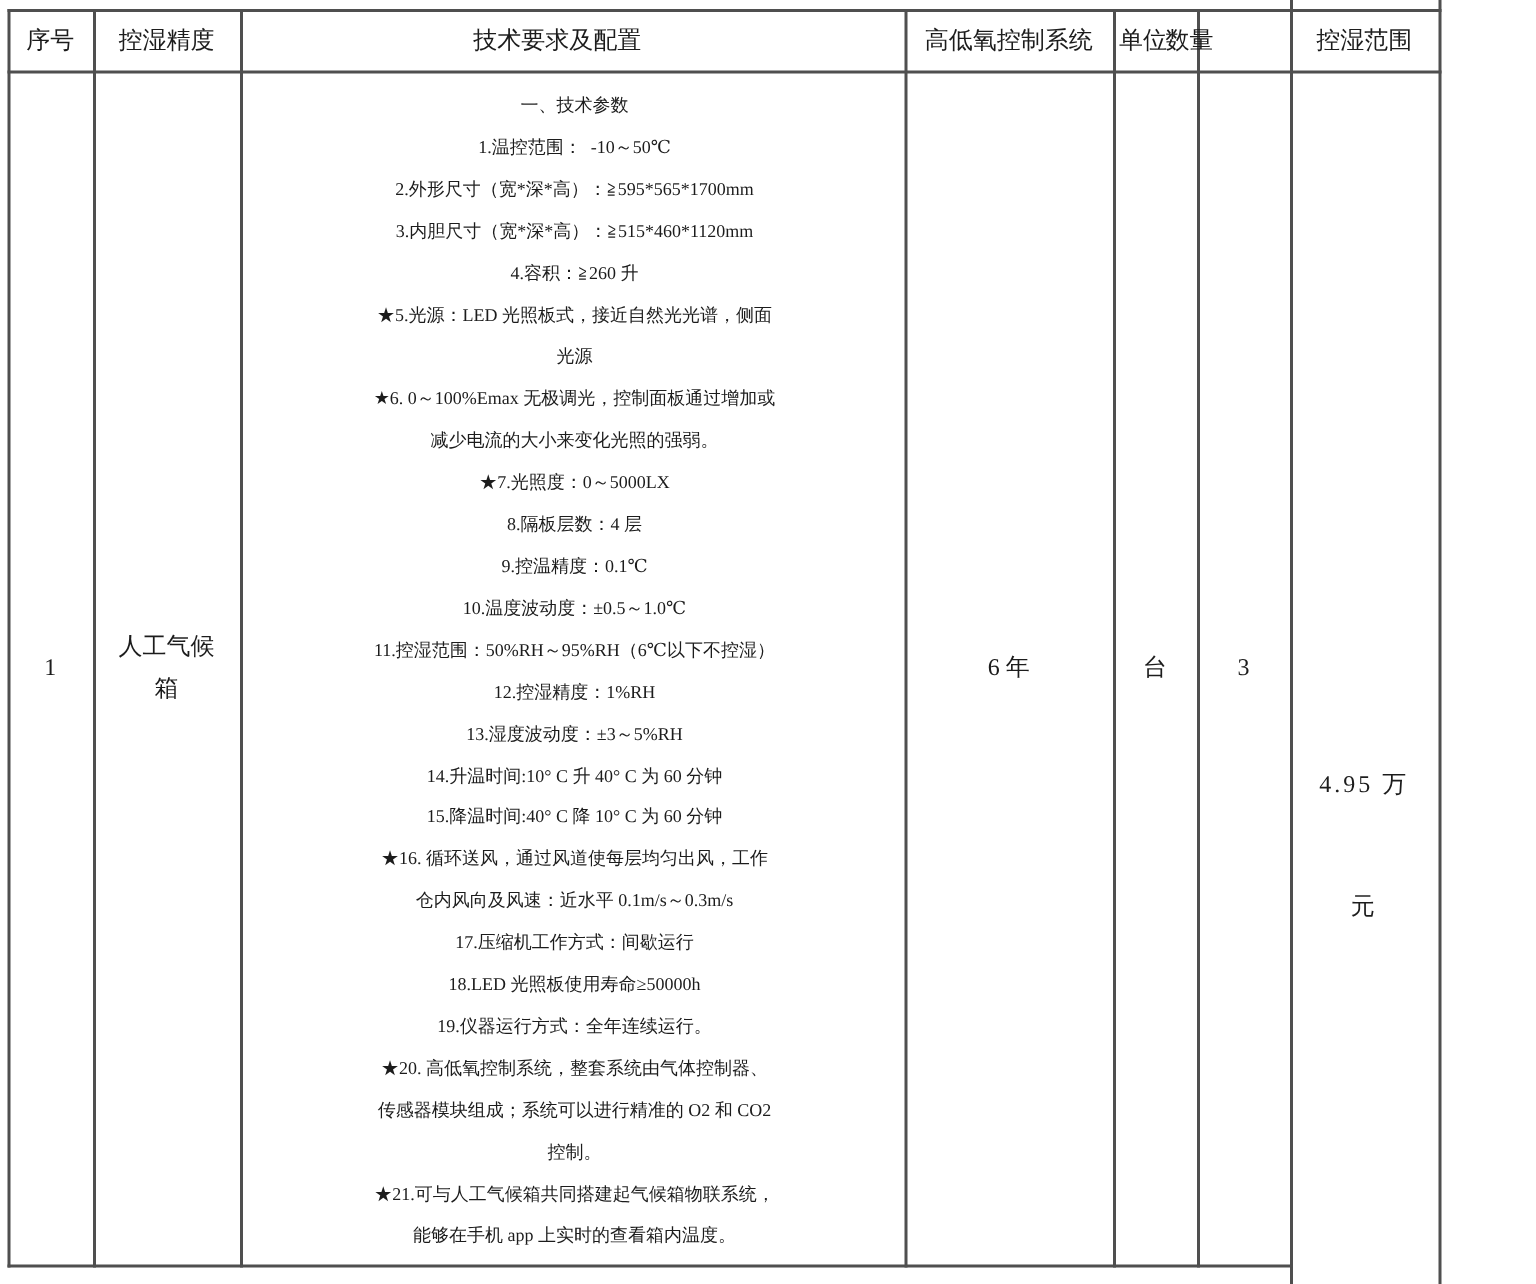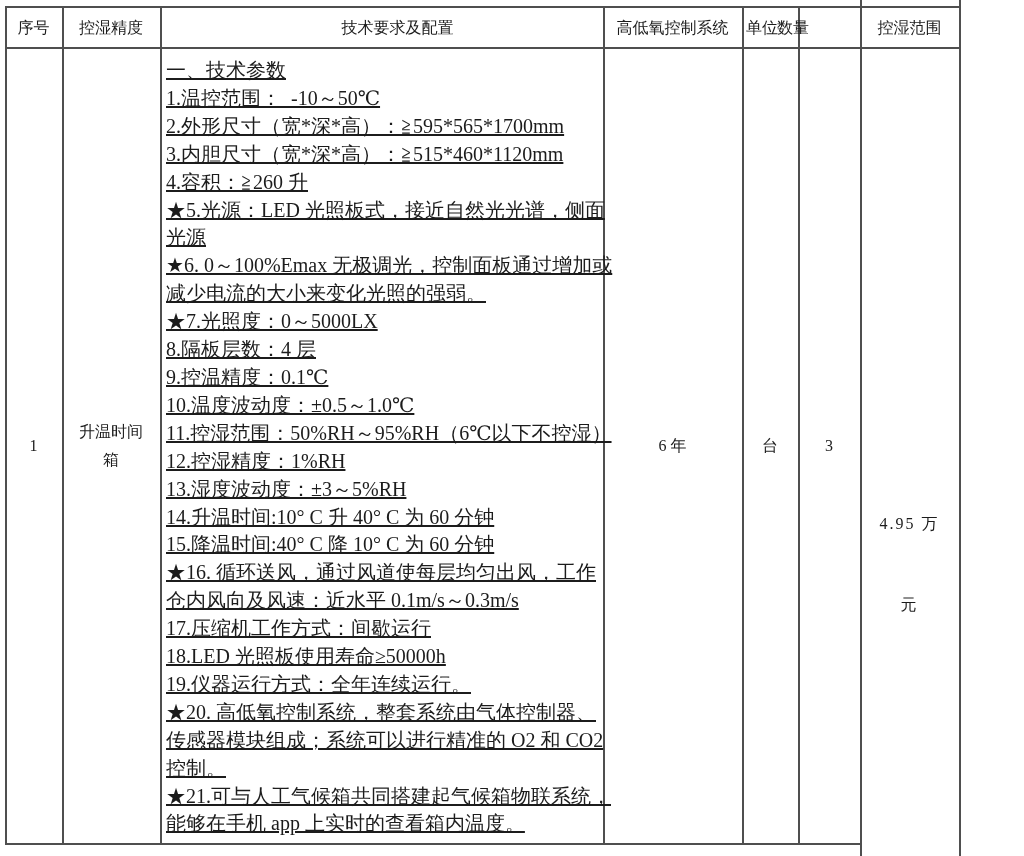--- a/index.html
+++ b/index.html
@@ -16,21 +16,21 @@
   .h-top{top:6px;left:5px;width:956px;height:2px;}
   .h-sep{top:47px;left:5px;width:956px;height:2px;}
   .h-bot{top:843px;left:5px;width:857px;height:2px;}
 
   .cell{position:absolute;display:flex;align-items:center;justify-content:center;
         font-size:16px;line-height:28px;text-align:center;}
   .hdr{top:8px;height:39px;}
   .bodyrow{top:49px;height:794px;}
 
   .spec{position:absolute;left:166px;top:57px;width:434px;
-        font-size:20px;line-height:27.9px;text-align:left;text-decoration:underline;}
+        font-size:12px;line-height:27.9px;text-align:center;}
   .spec div{white-space:pre;}
 
   .name-inner{width:88px;line-height:28px;}
   .price-cell{flex-direction:column;justify-content:center;padding-top:148px;
               box-sizing:border-box;letter-spacing:2px;}
   .price-cell div{line-height:37px;margin-top:44px;}
 </style>
 </head>
 <body>
 
@@ -41,31 +41,31 @@
 <div class="line v-std" style="left:742px"></div>
 <div class="line v-std" style="left:798px"></div>
 <div class="line v-full" style="left:860px"></div>
 <div class="line v-full" style="left:959px"></div>
 <div class="line h-top"></div>
 <div class="line h-sep"></div>
 <div class="line h-bot"></div>
 
 <div class="cell hdr" style="left:7px;width:53px">序号</div>
 <div class="cell hdr" style="left:64px;width:94px">控湿精度</div>
-<div class="cell hdr" style="left:178px;width:439px">技术要求及配置</div>
+<div class="cell hdr" style="left:152px;width:439px">技术要求及配置</div>
 <div class="cell hdr" style="left:605px;width:135px">高低氧控制系统</div>
 <div class="cell hdr" style="left:736px;width:52px">单位</div>
 <div class="cell hdr" style="left:764px;width:58px">数量</div>
 <div class="cell hdr" style="left:862px;width:95px">控湿范围</div>
 
 <div class="cell bodyrow" style="left:7px;width:53px">1</div>
 
 <div class="cell bodyrow" style="left:64px;width:94px">
   <div class="name-inner">
-      <div>升温时间</div>
+      <div>人工气候</div>
       <div>箱</div>
     </div>
 </div>
 
 <div class="spec">
   <div><div>一、技术参数</div><div>1.温控范围：  -10～50℃</div><div>2.外形尺寸（宽*深*高）：≧595*565*1700mm</div><div>3.内胆尺寸（宽*深*高）：≧515*460*1120mm</div><div>4.容积：≧260 升</div><div>★5.光源：LED 光照板式，接近自然光光谱，侧面</div><div>光源</div><div>★6. 0～100%Emax 无极调光，控制面板通过增加或</div><div>减少电流的大小来变化光照的强弱。</div><div>★7.光照度：0～5000LX</div><div>8.隔板层数：4 层</div><div>9.控温精度：0.1℃</div><div>10.温度波动度：±0.5～1.0℃</div><div>11.控湿范围：50%RH～95%RH（6℃以下不控湿）</div><div>12.控湿精度：1%RH</div><div>13.湿度波动度：±3～5%RH</div><div>14.升温时间:10° C 升 40° C 为 60 分钟</div><div>15.降温时间:40° C 降 10° C 为 60 分钟</div><div>★16. 循环送风，通过风道使每层均匀出风，工作</div><div>仓内风向及风速：近水平 0.1m/s～0.3m/s</div><div>17.压缩机工作方式：间歇运行</div><div>18.LED 光照板使用寿命≥50000h</div><div>19.仪器运行方式：全年连续运行。</div><div>★20. 高低氧控制系统，整套系统由气体控制器、</div><div>传感器模块组成；系统可以进行精准的 O2 和 CO2</div><div>控制。</div><div>★21.可与人工气候箱共同搭建起气候箱物联系统，</div><div>能够在手机 app 上实时的查看箱内温度。</div></div>
 </div>
 
 <div class="cell bodyrow" style="left:605px;width:135px">6 年</div>
 <div class="cell bodyrow" style="left:744px;width:52px">台</div>

